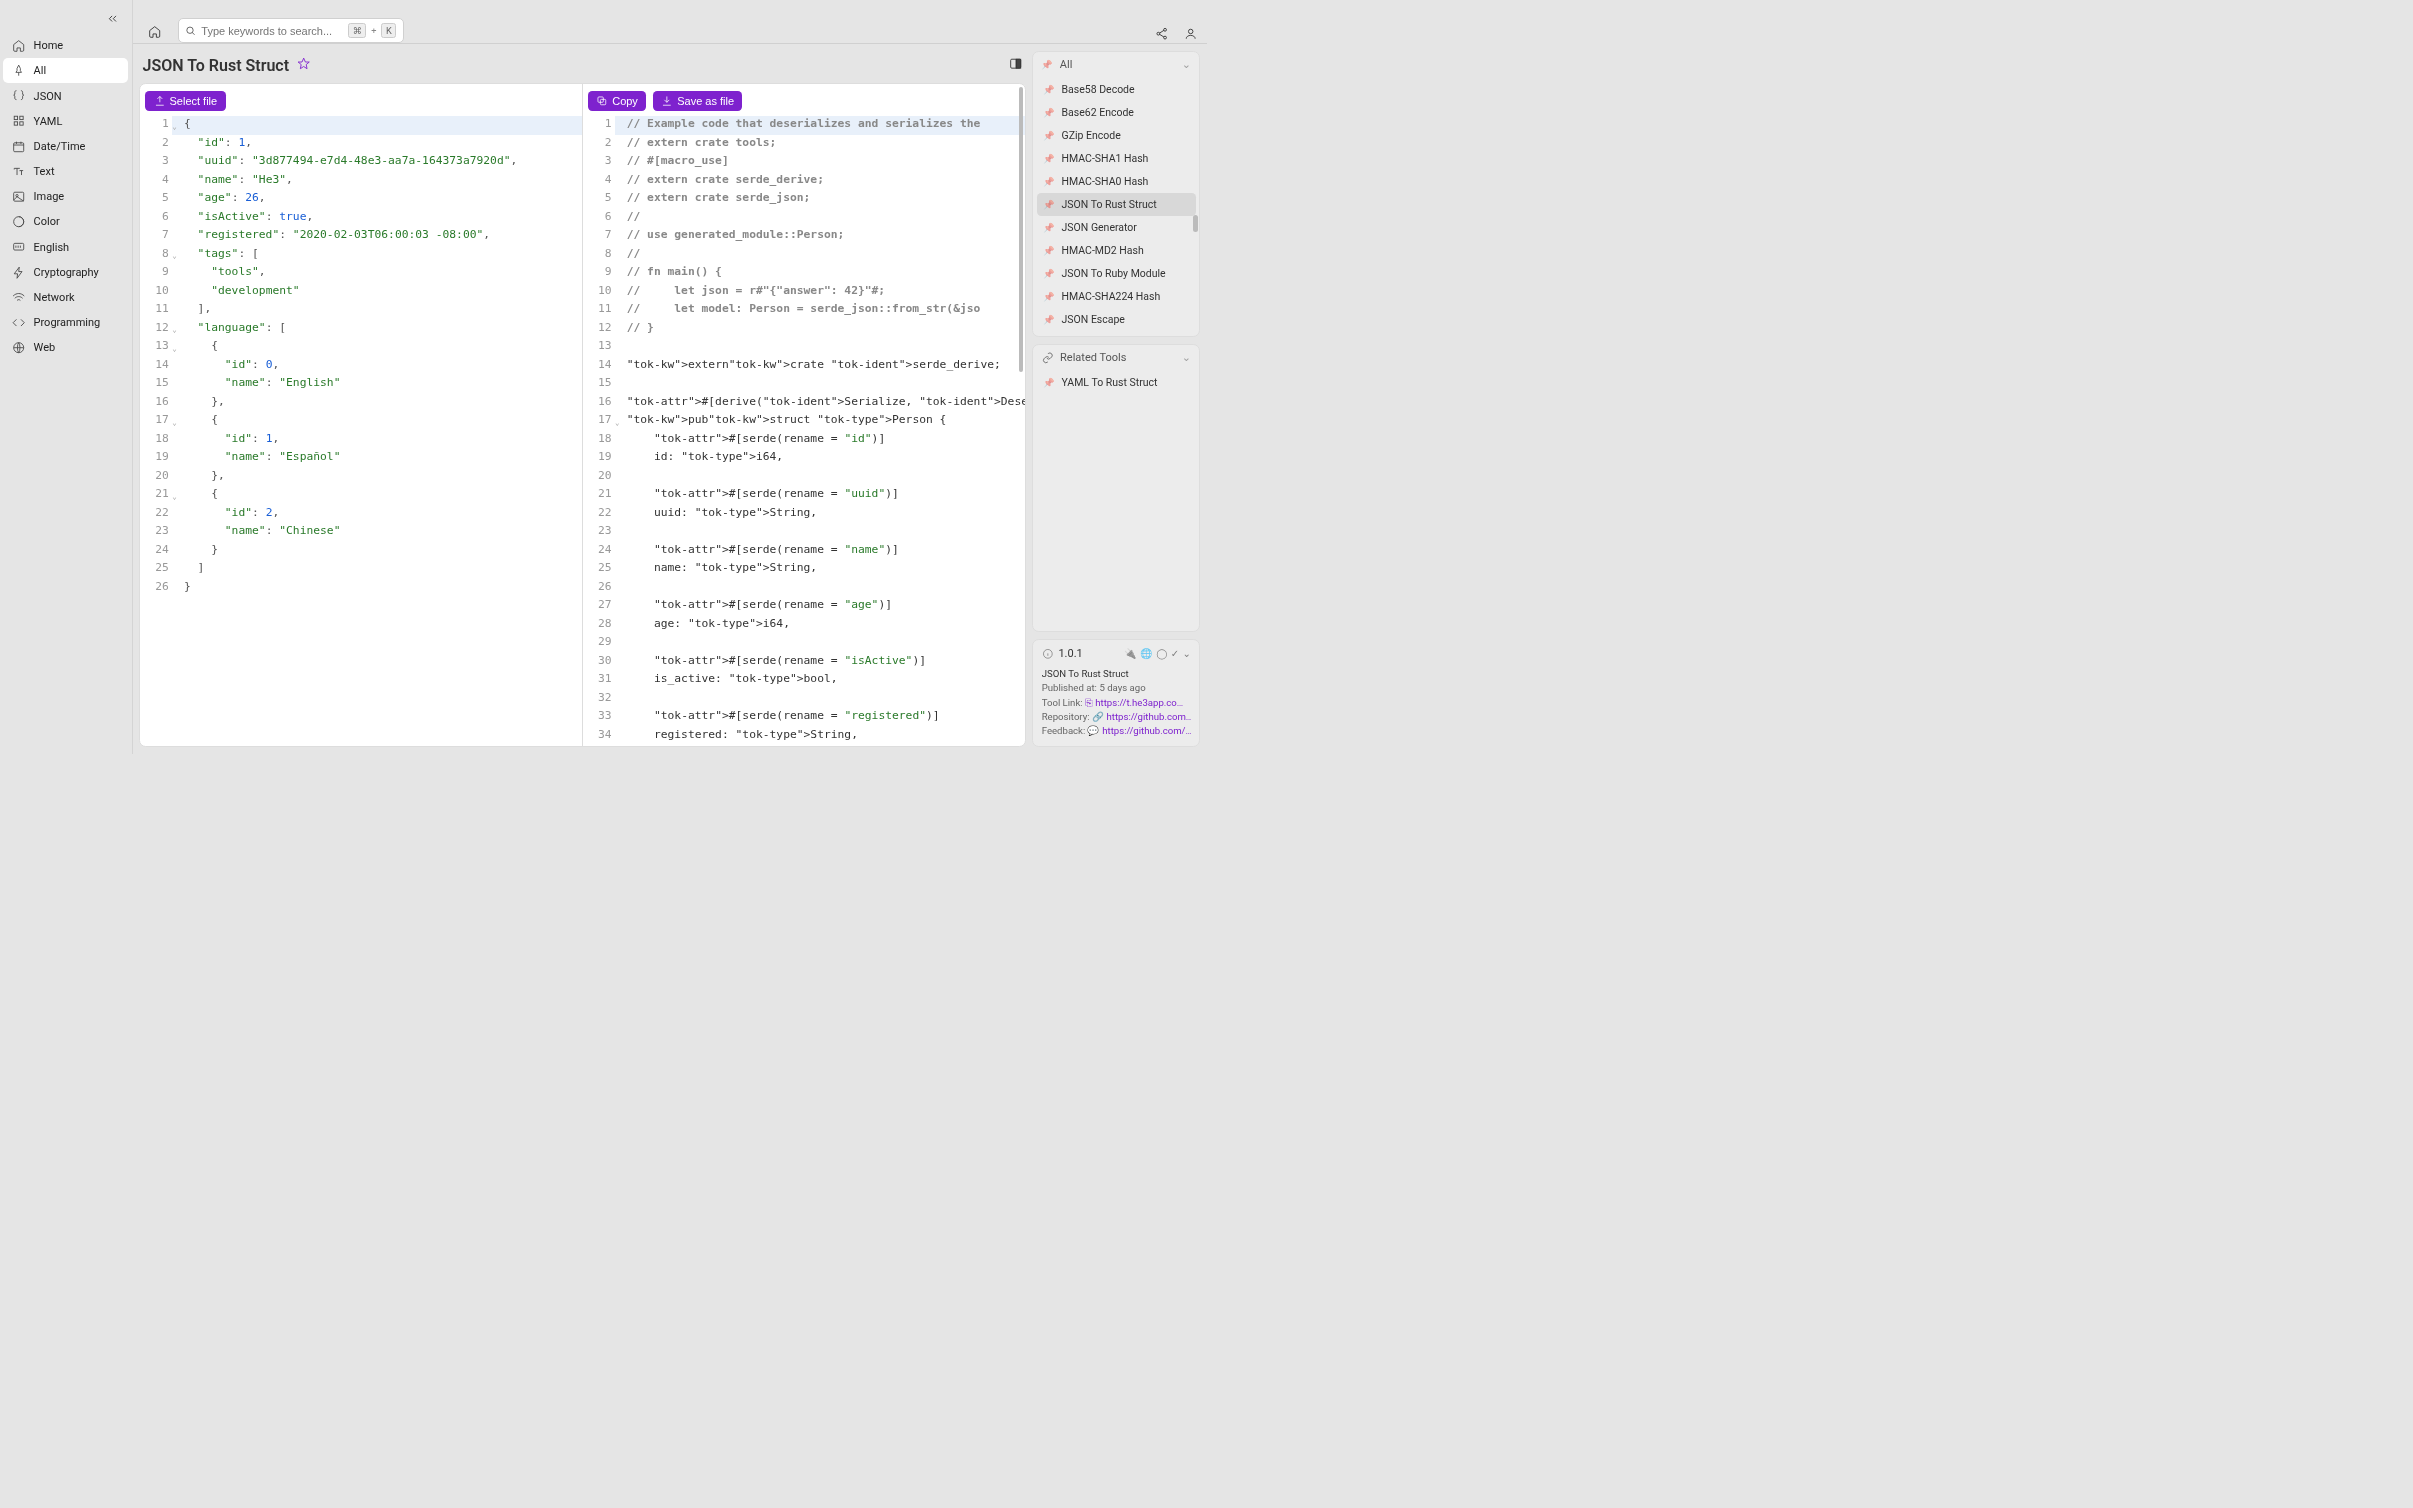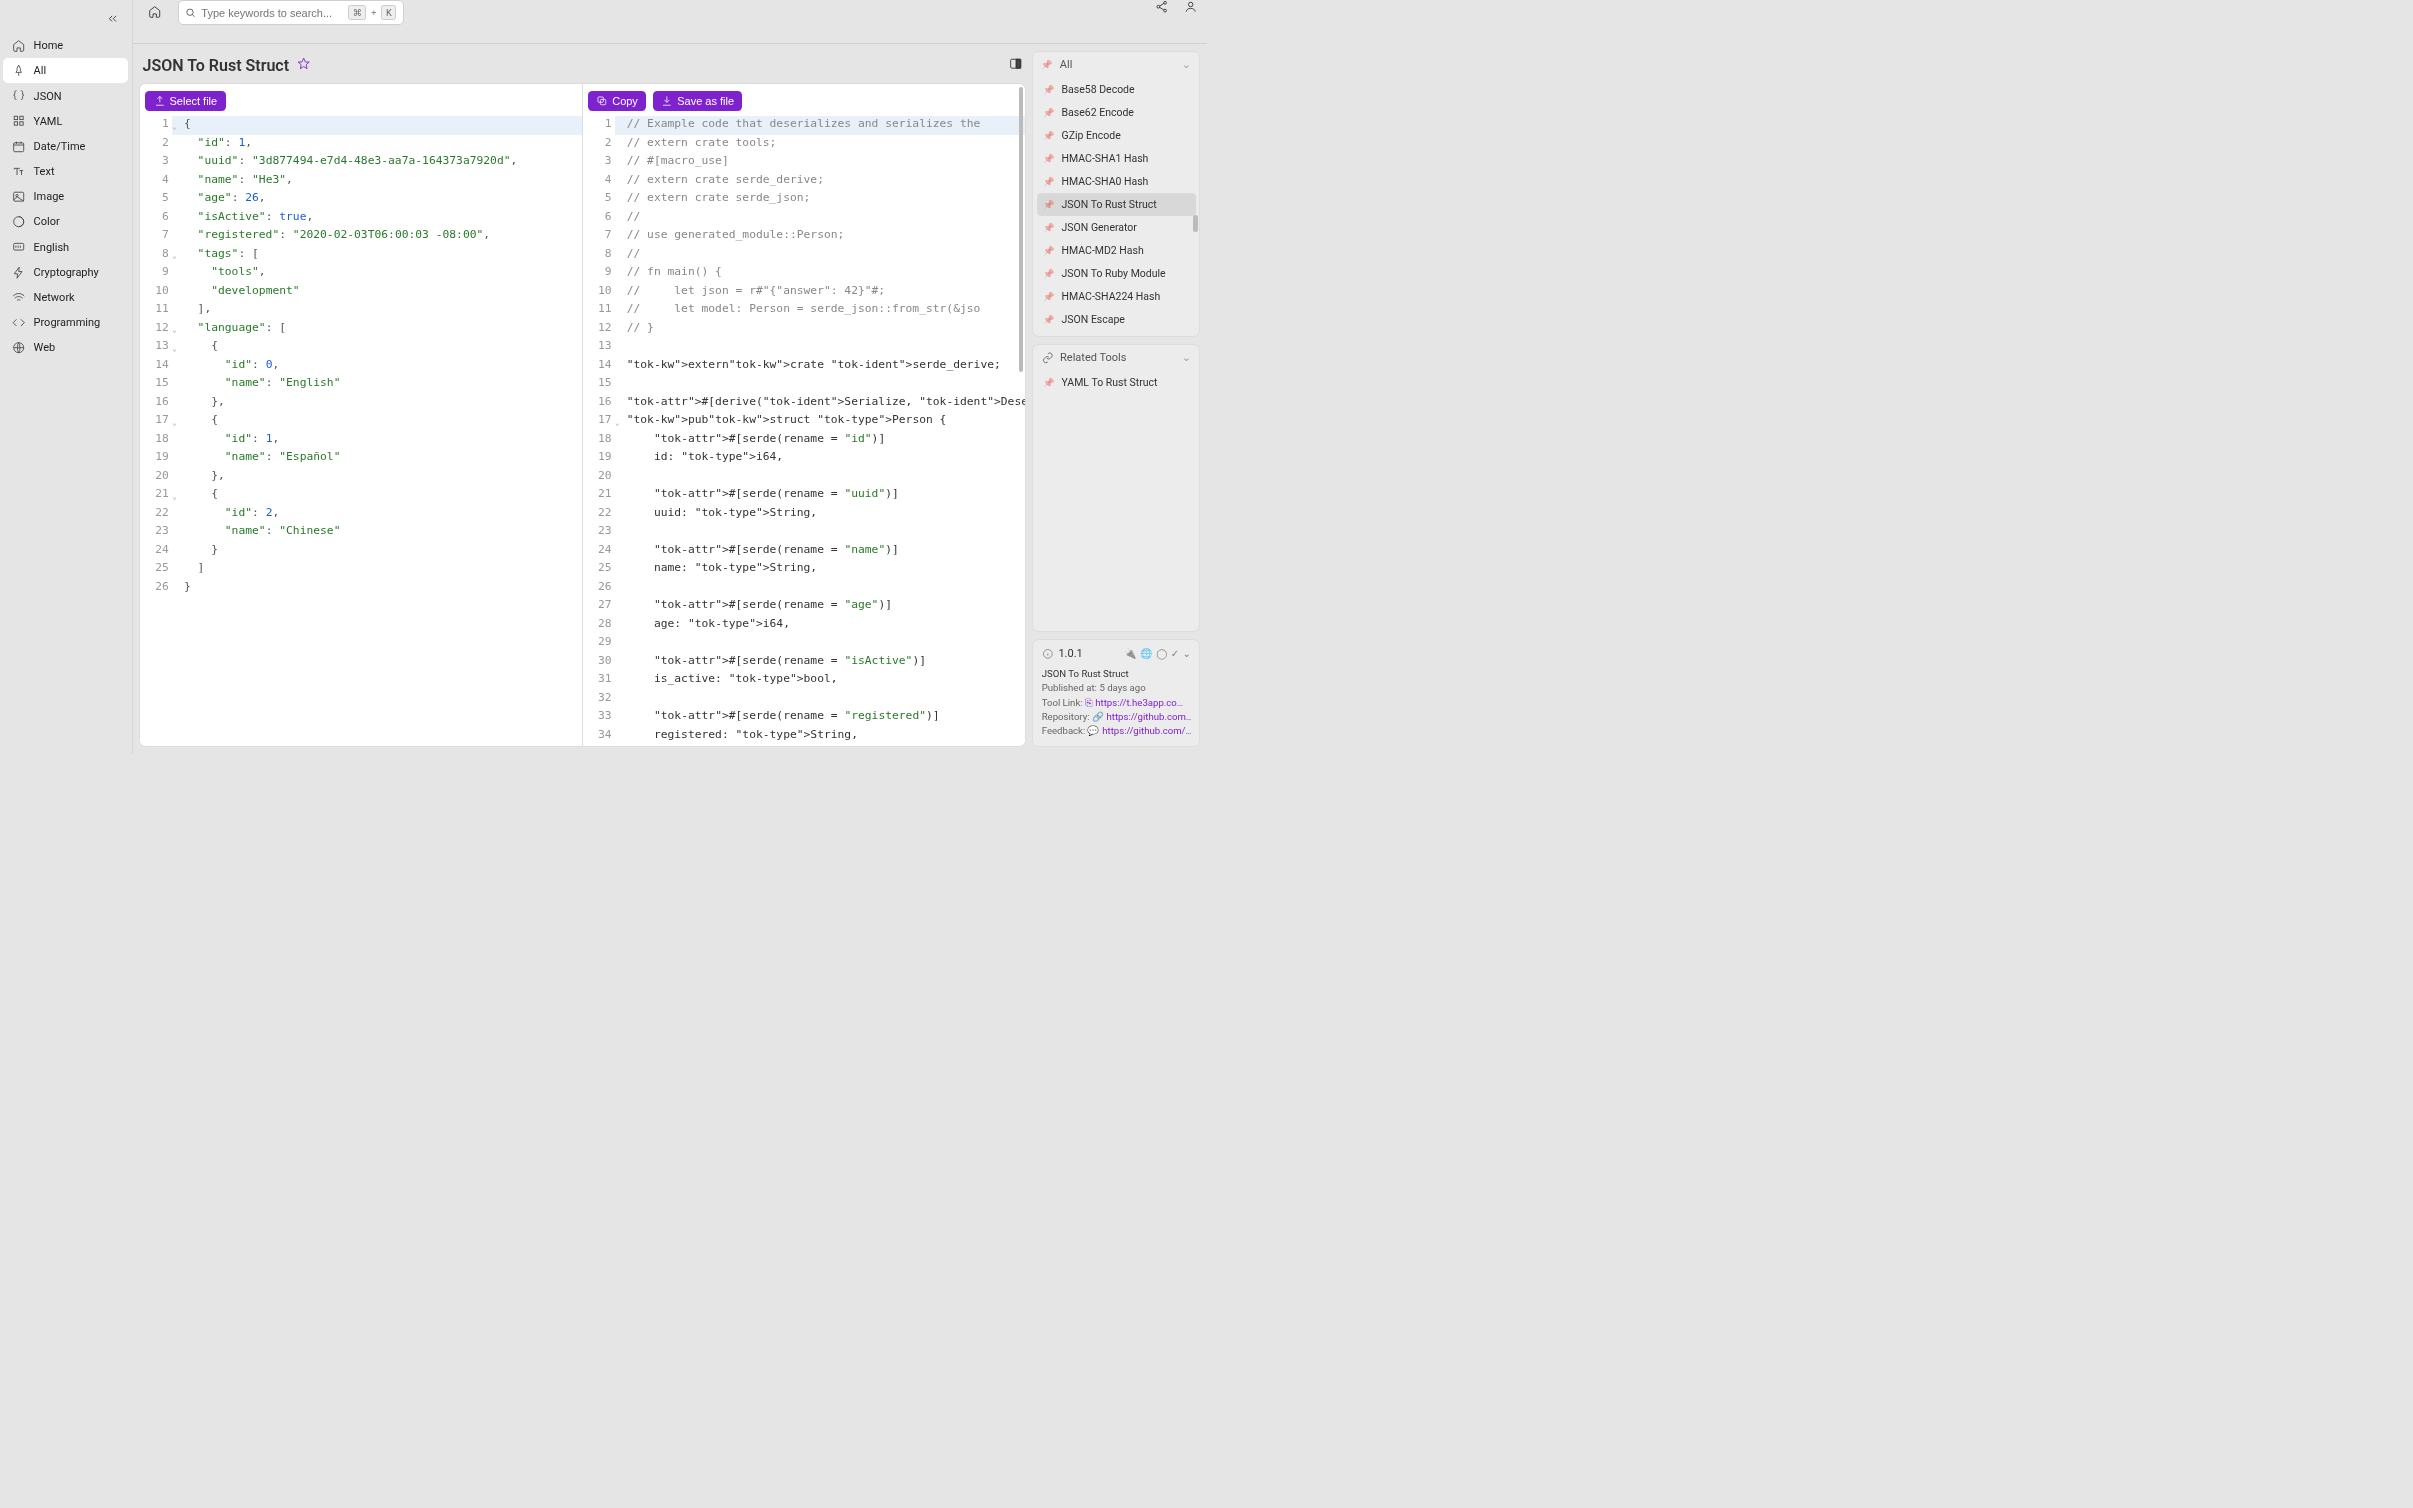--- a/index.html
+++ b/index.html
@@ -36,21 +36,21 @@
   color: #222;
 }
 .nav-item.active { background: #fff; }
 .nav-icon { width: 13.4px; height: 13.4px; display: inline-flex; align-items: center; justify-content: center; opacity: .8; }
 .main { flex: 1; display: flex; flex-direction: column; }
 .topbar {
   height: 44px;
   background: #e5e5e5;
   border-bottom: 0.8px solid #d0d0d0;
   display: flex;
-  align-items: flex-start;
+  align-items: flex-end;
   padding: 0 10px;
   gap: 11.7px;
 }
 .home-btn { width: 23.5px; height: 23.5px; display:flex; align-items:center; justify-content:center; cursor:pointer;}
 .search-wrap {
   width: 226px;
   height: 25px;
   background: #fff;
   border: 0.8px solid #d0d0d0;
   border-radius: 5px;
@@ -142,21 +142,21 @@
   background: #fff;
 }
 .fold { width: 8.4px; color: #aaa; font-size: 7.5px; flex-shrink:0; padding-top:2.5px; }
 .code { padding-left: 3.4px; }
 .hl-row { background: #e8f0fa; }
 .tok-key { color: #2a7a2a; }
 .tok-str { color: #2a7a2a; }
 .tok-num { color: #1a5fd6; }
 .tok-bool { color: #1a5fd6; }
 .tok-punct { color: #555; }
-.tok-comment { color: #888; }
+.tok-comment { color: #888; font-weight: bold; }
 .right-col {
   width: 168px;
   display: flex;
   flex-direction: column;
   gap: 6.7px;
   overflow: hidden;
 }
 .panel-box {
   background: #ececec;
   border: 0.8px solid #ddd;

